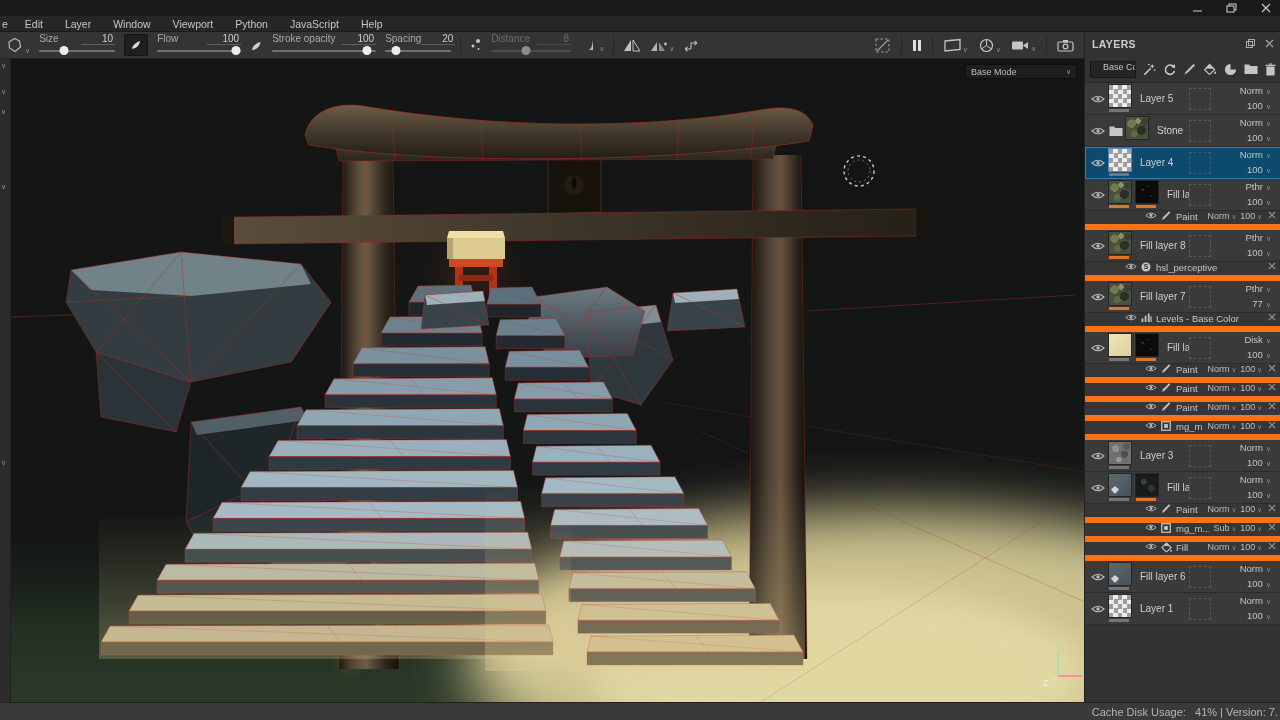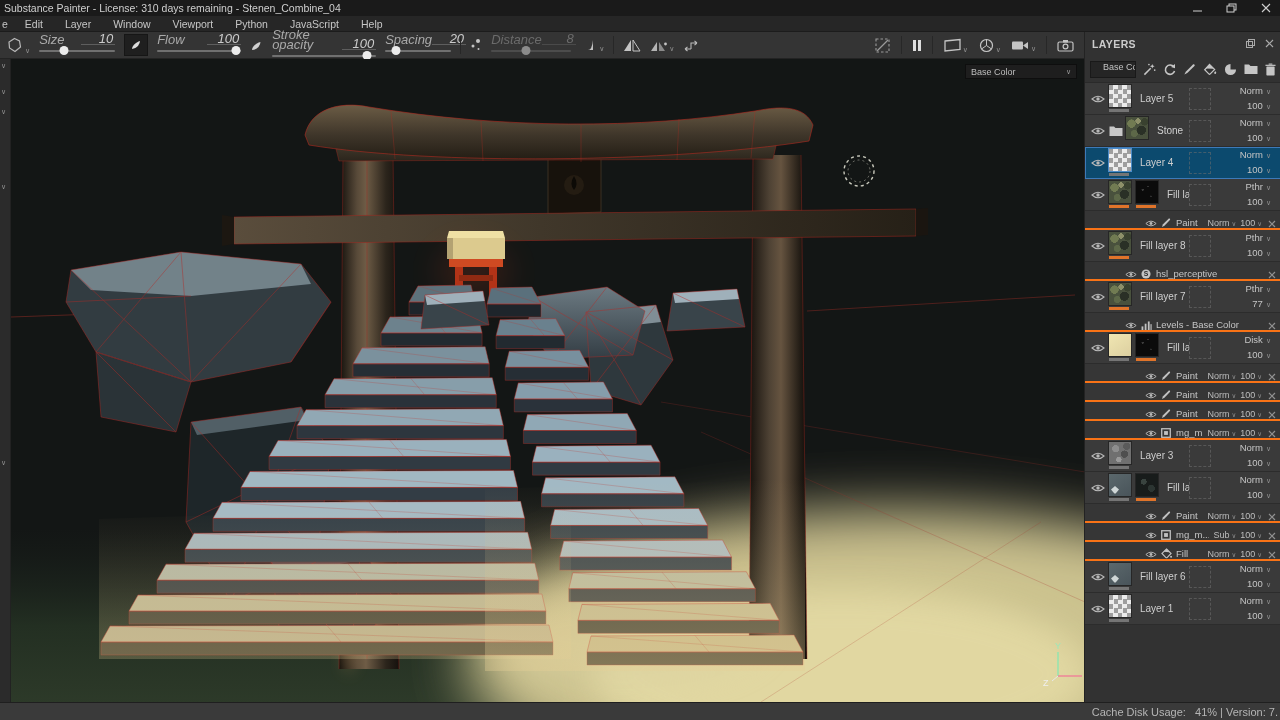--- a/index.html
+++ b/index.html
@@ -22,21 +22,21 @@
   
   .mainrow{flex:1 1 auto;display:flex;min-height:0;}
   .leftcol{width:1084px;display:flex;flex-direction:column;flex:0 0 auto;}
 
   
   .toolbar{height:26px;background:#343434;border-bottom:1px solid #232323;display:flex;align-items:center;padding:0 6px;gap:9px;flex:0 0 auto;}
   .ticon{color:#b9b9b9;display:flex;align-items:flex-end;}
   .ticon svg{display:block;}
   .tsep{width:1px;height:18px;background:#272727;}
   .tgroup{display:flex;flex-direction:column;justify-content:center;}
-  .trow{display:flex;justify-content:space-between;align-items:flex-end;font-size:13px;color:#a9a9a9;line-height:10px;font-style:italic;}
+  .trow{display:flex;justify-content:space-between;font-size:10px;color:#a9a9a9;line-height:10px;}
   .tval{color:#cccccc;min-width:30px;text-align:right;border-bottom:1px solid #5e5e5e;padding:0 2px;}
   .track{position:relative;height:11px;}
   .track::before{content:"";position:absolute;left:0;right:0;top:5px;height:2px;background:#707070;border-radius:1px;}
   .knob{position:absolute;top:1px;width:9px;height:9px;border-radius:50%;background:#ececec;transform:translateX(-50%);}
   .tgroup.disabled .trow,.tgroup.disabled .tval{color:#6b6b6b;border-color:#4a4a4a;}
   .tgroup.disabled .track::before{background:#4c4c4c;}
   .tgroup.disabled .knob{background:#8b8b8b;}
   .stampbtn{width:22px;height:20px;background:#1f1f1f;border:1px solid #161616;display:flex;align-items:center;justify-content:center;}
   .chev-mini{font-size:7px;color:#8f8f8f;line-height:6px;margin-left:1px;}
   .tb-right{margin-left:auto;display:flex;align-items:center;gap:10px;padding-right:4px;}
@@ -76,21 +76,21 @@
   .bar.orange{background:#e0742a;}
   .bar.none{background:transparent;}
   .lname{margin-left:4px;color:#cfcfcf;font-size:10px;white-space:nowrap;overflow:hidden;flex:1 1 auto;}
   .rblock{position:relative;width:84px;height:100%;flex:0 0 auto;}
   .maskbox{position:absolute;left:0;top:5px;width:20px;height:20px;border:1px dashed #6f6f6f;opacity:.55;}
   .sel{position:absolute;right:2px;font-size:9.5px;color:#c4c4c4;white-space:nowrap;}
   .sel::after{content:"\2228";font-size:7px;color:#8f8f8f;margin-left:3px;}
   .sel.blendv{top:2px;}
   .sel.opacv{bottom:3px;}
 
-  .effect-row{position:relative;height:19px;background:#363636;border-bottom:2px solid #f97316;display:flex;align-items:flex-end;padding-right:4px;box-sizing:border-box;font-size:9.5px;}
+  .effect-row{position:relative;height:19px;background:#363636;border-bottom:6px solid #f97316;display:flex;align-items:flex-start;padding-right:4px;box-sizing:border-box;font-size:9.5px;}
   .effect-row.ind1{padding-left:40px;}
   .effect-row.ind2{padding-left:60px;}
   .effect-row .eye{width:16px;}
   .eficon{color:#c2c2c2;width:15px;display:flex;flex:0 0 auto;}
   .ename{color:#c6c6c6;white-space:nowrap;overflow:hidden;flex:1 1 auto;}
   .esel{font-size:9px;color:#bdbdbd;white-space:nowrap;margin-left:4px;}
   .esel::after{content:"\2228";font-size:6.5px;color:#8f8f8f;margin-left:2px;}
   .eclose{color:#909090;margin-left:6px;width:9px;display:flex;flex:0 0 auto;}
 
   
@@ -108,21 +108,20 @@
   
   .statusbar{height:17px;background:#3a3a3a;border-top:1px solid #1f1f1f;display:flex;align-items:center;flex:0 0 auto;}
   .status-right{margin-left:auto;font-size:11px;color:#b5b5b5;white-space:pre;padding-right:2px;}
 </style>
 </head>
 <body>
 
 <div class="app">
 
   <div class="titlebar">
-    <span class="ttl">Substance Painter - License: 310 days remaining - Stenen_Combine_04</span>
     <span class="winbtns">
       <span class="winbtn">
           <svg width="12" height="10">
             <line x1="1" y1="8" x2="10" y2="8" stroke="#cfcfcf" stroke-width="1"></line>
           </svg>
         </span>
       <span class="winbtn">
           <svg width="12" height="10">
             <rect x="3" y="1" width="7" height="6" fill="none" stroke="#cfcfcf"></rect>
             <rect x="1" y="3" width="7" height="6" fill="#1a1a1a" stroke="#cfcfcf"></rect>
@@ -595,21 +594,21 @@
               <line x1="1047" y1="617" x2="1047" y2="593" stroke="#8fe6b0" stroke-width="1.4"></line>
               <line x1="1047" y1="617" x2="1071" y2="617" stroke="#f08098" stroke-width="1.4"></line>
               <line x1="1047" y1="617" x2="1041" y2="622" stroke="#e8e8e8" stroke-width="1"></line>
               <text x="1047" y="590" fill="#9fe8b8" text-anchor="middle">Y</text>
               <text x="1075" y="620" fill="#f29cae">X</text>
               <text x="1032" y="627" fill="#efefef">Z</text>
             </g>
           </svg>
 
           <div class="chan-dd">
-            <span>Base Color</span>
+            <span>Base Mode</span>
             <span class="chev"></span>
           </div>
         </div>
       </div>
     </div>
 
     <div class="panel">
       <div class="panel-header">
         <span>LAYERS</span>
         <span class="ph-icons">

